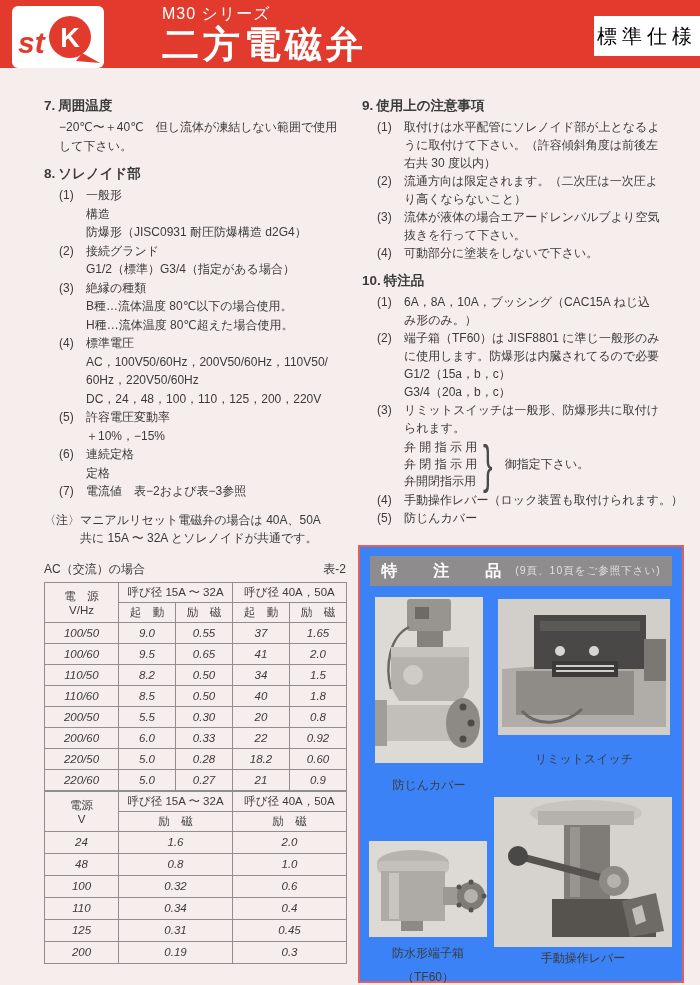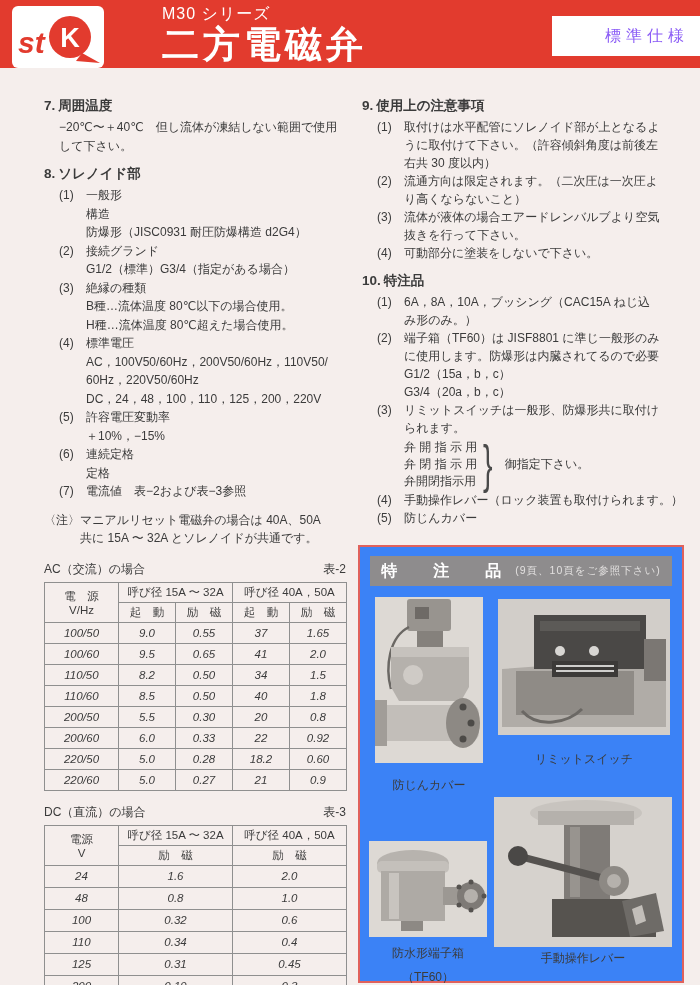--- a/index.html
+++ b/index.html
@@ -8,21 +8,21 @@
     background:#f5eeec;color:#3b3b3b;
     font-family:"Liberation Sans","DejaVu Sans",sans-serif;
     font-size:12px;
   }
   
   .banner{position:absolute;left:0;top:0;width:700px;height:68px;background:#e23b2e;}
   .logo-box{position:absolute;left:12px;top:6px;width:92px;height:62px;background:#fff;border-radius:6px;display:flex;align-items:center;justify-content:center;}
   .title-block{position:absolute;left:162px;top:4px;color:#fff;}
   .series{font-size:16px;letter-spacing:1px;}
   .main-title{font-size:37px;font-weight:bold;letter-spacing:4px;line-height:40px;}
-  .badge{position:absolute;right:0;top:16px;width:106px;height:40px;background:#fff;display:flex;align-items:center;justify-content:center;font-size:16px;letter-spacing:5px;color:#8b5cf6;padding-left:42px;}
+  .badge{position:absolute;right:0;top:16px;width:106px;height:40px;background:#fff;display:flex;align-items:center;justify-content:center;font-size:20px;letter-spacing:5px;color:#000000;}
   
   .col-left{position:absolute;left:44px;top:90px;width:304px;}
   .col-right{position:absolute;left:362px;top:90px;width:324px;}
   .sec-h{display:flex;font-weight:bold;font-size:13.5px;margin:10px 0 3px 0;line-height:18px;}
   .sec-no{flex:none;margin-right:3px;}
   .sec-body{padding-left:15px;}
   .item{display:flex;}
   .ilabel{flex:none;width:27px;line-height:18.5px;}
   .ilines{flex:1;}
   .ln{line-height:18.5px;white-space:nowrap;}
@@ -237,24 +237,20 @@
           <tr>
             <td>220/60</td>
             <td>5.0</td>
             <td>0.27</td>
             <td>21</td>
             <td>0.9</td>
           </tr>
         </tbody>
     </table>
 
-    <div class="tbl-cap">
-      <span>DC（直流）の場合</span>
-      <span>表-3</span>
-    </div>
     <table class="spec dc">
       <colgroup>
           <col style="width:74px">
           <col style="width:114px">
           <col style="width:114px">
         </colgroup>
       <thead>
         <tr>
           <th rowspan="2">
             <div>電源</div>

